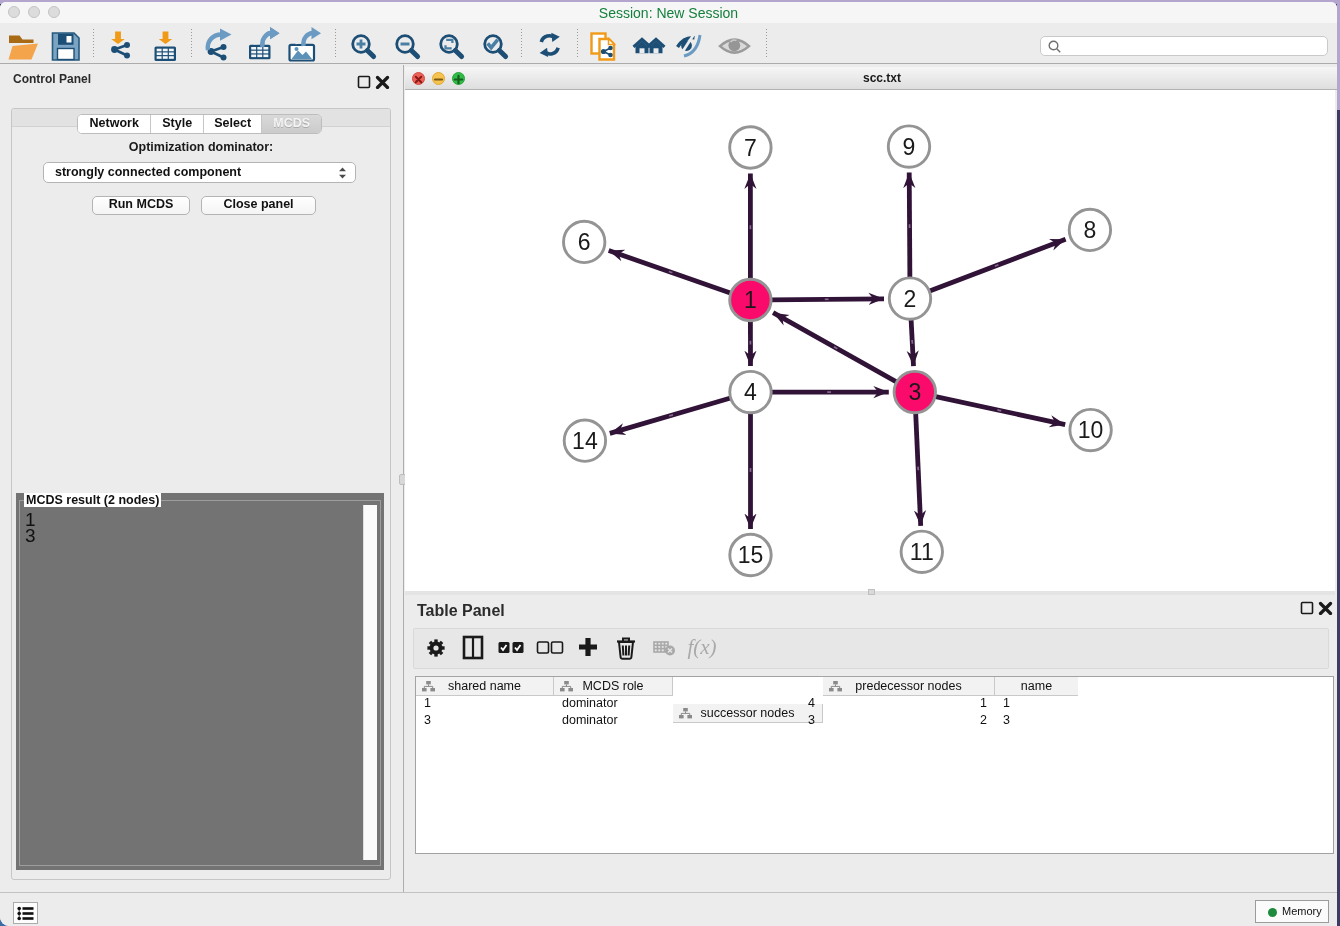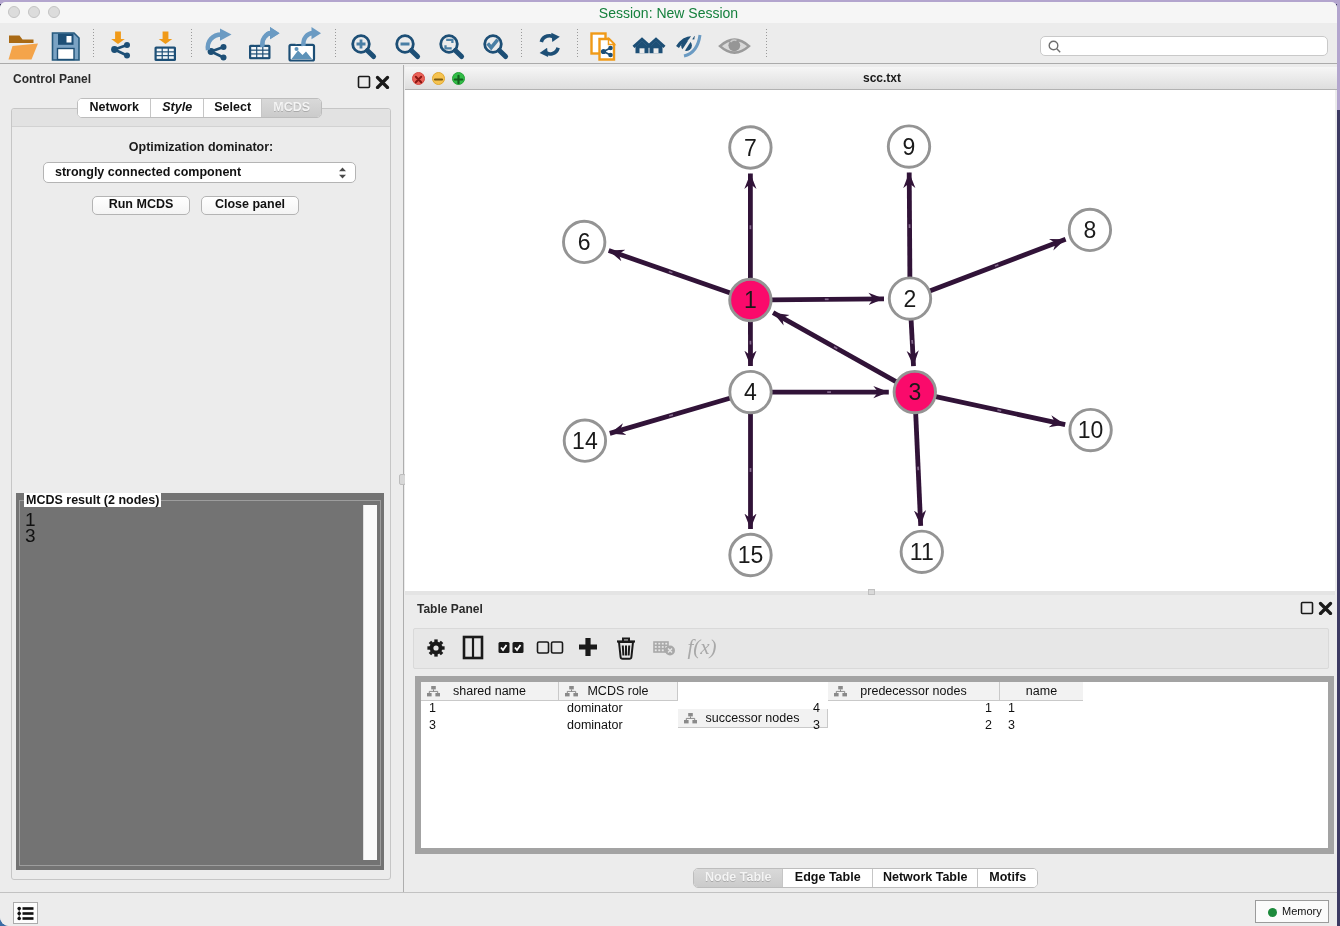--- a/index.html
+++ b/index.html
@@ -16,21 +16,21 @@
 #titletext { left:0; top:3px; width:1337px; text-align:center; font-size:14px; color:#15803d; }
 
 #toolbar { left:0; top:21px; width:1337px; height:41px; background:#ececec; border-bottom:1px solid #ababab; }
 .tsep { position:absolute; top:6px; height:28px; width:1px; background-image:linear-gradient(#9a9a9a 33%, rgba(255,255,255,0) 0%); background-size:1px 3px; }
 #searchbox { left:1040px; top:13px; width:288px; height:20px; background:#fff; border:1px solid #c9c9c9; border-radius:5px; }
 
 #cp-title { left:13px; top:70px; font-size:12px; font-weight:bold; color:#2b2b2b; }
 #cp-inner { left:11px; top:106px; width:380px; height:772px; background:#ececec; border:1px solid #c6c6c6; border-radius:3px; }
 #cp-inner:before { content:""; position:absolute; left:0; top:0; width:100%; height:17px; background:#e2e2e2; border-bottom:1px solid #d2d2d2; border-radius:3px 3px 0 0;}
 .tabbar { display:flex; border:1px solid #bdbdbd; border-radius:5px; overflow:hidden; background:#fff; }
-#cp-tabs { left:77px; top:96px; width:245px; height:20px; }
+#cp-tabs { left:77px; top:112px; width:245px; height:20px; }
 .tabbar .seg { font-size:12.5px; font-weight:bold; color:#111; text-align:center; line-height:16px; border-right:1px solid #c6c6c6; background:#fff; }
 .tabbar .seg:last-child { border-right:none; }
 .tabbar .sel { background:linear-gradient(#d9d9d9,#cbcbcb); color:#f4f4f4; text-shadow:0 1px 0 #aaa; }
 #cp-label { left:12px; top:138px; width:378px; text-align:center; font-size:12.5px; font-weight:bold; color:#1a1a1a; }
 #cp-select { left:43px; top:160px; width:313px; height:21px; background:#fff; border:1px solid #b4b4b4; border-radius:5px; font-size:12.5px; font-weight:bold; color:#111; line-height:19px; padding-left:11px; }
 .btn { position:absolute; height:19px; background:linear-gradient(#ffffff,#f4f4f4); border:1px solid #b4b4b4; border-radius:5px; font-size:12.5px; font-weight:bold; color:#111; text-align:center; line-height:15px; }
 
 #mcds-box { left:16px; top:491px; width:368px; height:377px; background:#737373; }
 #mcds-fs { left:3px; top:7px; width:362px; height:366px; border:1px solid #9d9d9d; }
 #mcds-legend { position:absolute; left:4px; top:-8px; background:#fff; font-size:12.5px; font-weight:bold; color:#111; padding:0 2px; }
@@ -40,23 +40,23 @@
 #vgrab { left:399px; top:472px; width:7px; height:11px; background:#d8d8d8; border:1px solid #bdbdbd; border-radius:2px; }
 
 #net-title { left:405px; top:65px; width:932px; height:23px; background:linear-gradient(#f6f6f6,#dedede); border-bottom:1px solid #b2b2b2; }
 .jtl { position:absolute; top:5px; width:13px; height:13px; border-radius:50%; } .jtl svg { display:block; margin:0.5px auto; }
 #net-name { position:absolute; left:11px; top:4px; width:100%; text-align:center; font-size:12px; font-weight:bold; color:#1a1a1a; }
 #canvas { left:405px; top:88px; width:930px; height:501px; background:#fff; }
 #canvas-foot { left:405px; top:589px; width:930px; height:4px; background:#e4e4e4; }
 #net-grab { left:868px; top:587px; width:7px; height:6px; background:#d9d9d9; border:1px solid #c0c0c0; }
 
 #tp { left:405px; top:593px; width:932px; height:297px; background:#ececec; }
-#tp-title { position:absolute; left:12px; top:7px; font-size:12px; font-weight:bold; color:#2b2b2b; }
+#tp-title { position:absolute; left:12px; top:7px; font-size:16px; font-weight:bold; color:#2b2b2b; }
 #tp-toolbar { position:absolute; left:8px; top:33px; width:916px; height:41px; background:#e7e7e7; border:1px solid #d9d9d9; border-radius:2px; }
-#tp-table { position:absolute; left:10px; top:81px; width:919px; height:178px; background:#fff; border:6px solid #a3a3a3; }
+#tp-table { position:absolute; left:10px; top:81px; width:919px; height:178px; background:#fff; border:1px solid #a3a3a3; }
 .th { position:absolute; top:0; height:19px; background:#f2f2f2; border-right:1px solid #c9c9c9; border-bottom:1px solid #c9c9c9; font-size:12.5px; color:#111; text-align:center; line-height:18px; }
 .td { position:absolute; font-size:12.5px; color:#111; height:16px; line-height:16px; }
 
 #bot-tabs { left:693px; top:866px; width:345px; height:20px; }
 
 #statusbar { left:0; top:890px; width:1337px; height:36px; background:#ececec; border-top:1px solid #c2c2c2; }
 #list-btn { position:absolute; left:13px; top:9px; width:25px; height:22px; background:#fdfdfd; border:1px solid #ababab; }
 #mem-btn { position:absolute; left:1255px; top:7px; width:74px; height:23px; background:#fbfbfb; border:1px solid #9b9b9b; font-size:11px; color:#111; }
 </style>
 </head>
@@ -212,32 +212,32 @@
   </div>
 
   <div class="abs" id="cp-title">Control Panel</div>
   <svg class="abs" style="left:357px;top:73px;" width="34" height="14" viewBox="0 0 34 14">
     <rect x="1.5" y="1.5" width="11" height="11" fill="none" stroke="#1a1a1a" stroke-width="1.6" rx="1"></rect>
     <path d="M20.5 2.5 L30.5 12.5 M30.5 2.5 L20.5 12.5" stroke="#1a1a1a" stroke-width="3.2" stroke-linecap="round"></path>
   </svg>
   <div class="abs" id="cp-inner"></div>
   <div class="abs tabbar" id="cp-tabs">
     <div class="seg" style="width:74px;">Network</div>
-    <div class="seg" style="width:53px;font-style:italic;">Style</div>
+    <div class="seg" style="width:53px;">Style</div>
     <div class="seg" style="width:59px;">Select</div>
     <div class="seg sel" style="width:59px;">MCDS</div>
   </div>
   <div class="abs" id="cp-label">Optimization dominator:</div>
   <div class="abs" id="cp-select">strongly connected component
     <svg width="11" height="14" style="position:absolute;right:7px;top:3px;" viewBox="0 0 11 14">
         <path d="M2 5.2 L5.5 1.5 L9 5.2 Z M2 8.8 L5.5 12.5 L9 8.8 Z" fill="#4a4a4a"></path>
       </svg>
   </div>
   <div class="btn" style="left:92px;top:194px;width:98px;">Run MCDS</div>
-  <div class="btn" style="left:201px;top:194px;width:98px;text-align:center;">Close panel</div>
+  <div class="btn" style="left:201px;top:194px;width:115px;text-align:center;">Close panel</div>
   <div class="abs" id="mcds-box">
     <div class="abs" id="mcds-fs">
       <div id="mcds-legend">MCDS result (2 nodes)</div>
       <div style="position:absolute;left:5px;top:11px;font-size:19px;color:#111;line-height:16px;">1<br>3</div>
       <div id="mcds-scroll"></div>
     </div>
   </div>
 
   <div class="abs" id="vsplit"></div>
   <div class="abs" id="vgrab"></div>
@@ -423,26 +423,20 @@
 <div class="td" style="left:587px;top:18px;">1</div>
 <div class="td" style="left:8px;top:35px;">3</div>
 <div class="td" style="left:146px;top:35px;">dominator</div>
 <div class="td" style="left:257px;top:35px;width:142px;text-align:right;">3</div>
 <div class="td" style="left:407px;top:35px;width:164px;text-align:right;">2</div>
 <div class="td" style="left:587px;top:35px;">3</div>
 
     </div>
   </div>
 
-  <div class="abs tabbar" id="bot-tabs">
-    <div class="seg sel" style="width:90px;">Node Table</div>
-    <div class="seg" style="width:90px;">Edge Table</div>
-    <div class="seg" style="width:106px;">Network Table</div>
-    <div class="seg" style="width:59px;">Motifs</div>
-  </div>
 
   <div class="abs" id="statusbar">
     <div id="list-btn">
       <svg width="17" height="15" style="position:absolute;left:3px;top:3px;" viewBox="0 0 17 15">
         <circle cx="2.2" cy="2.5" r="1.8" fill="#111"></circle>
           <circle cx="2.2" cy="7.5" r="1.8" fill="#111"></circle>
           <circle cx="2.2" cy="12.5" r="1.8" fill="#111"></circle>
         <line x1="2.2" y1="2.5" x2="2.2" y2="12.5" stroke="#111" stroke-width="0.8"></line>
         <rect x="5.5" y="1.2" width="11" height="2.6" fill="#111"></rect>
           <rect x="5.5" y="6.2" width="11" height="2.6" fill="#111"></rect>

